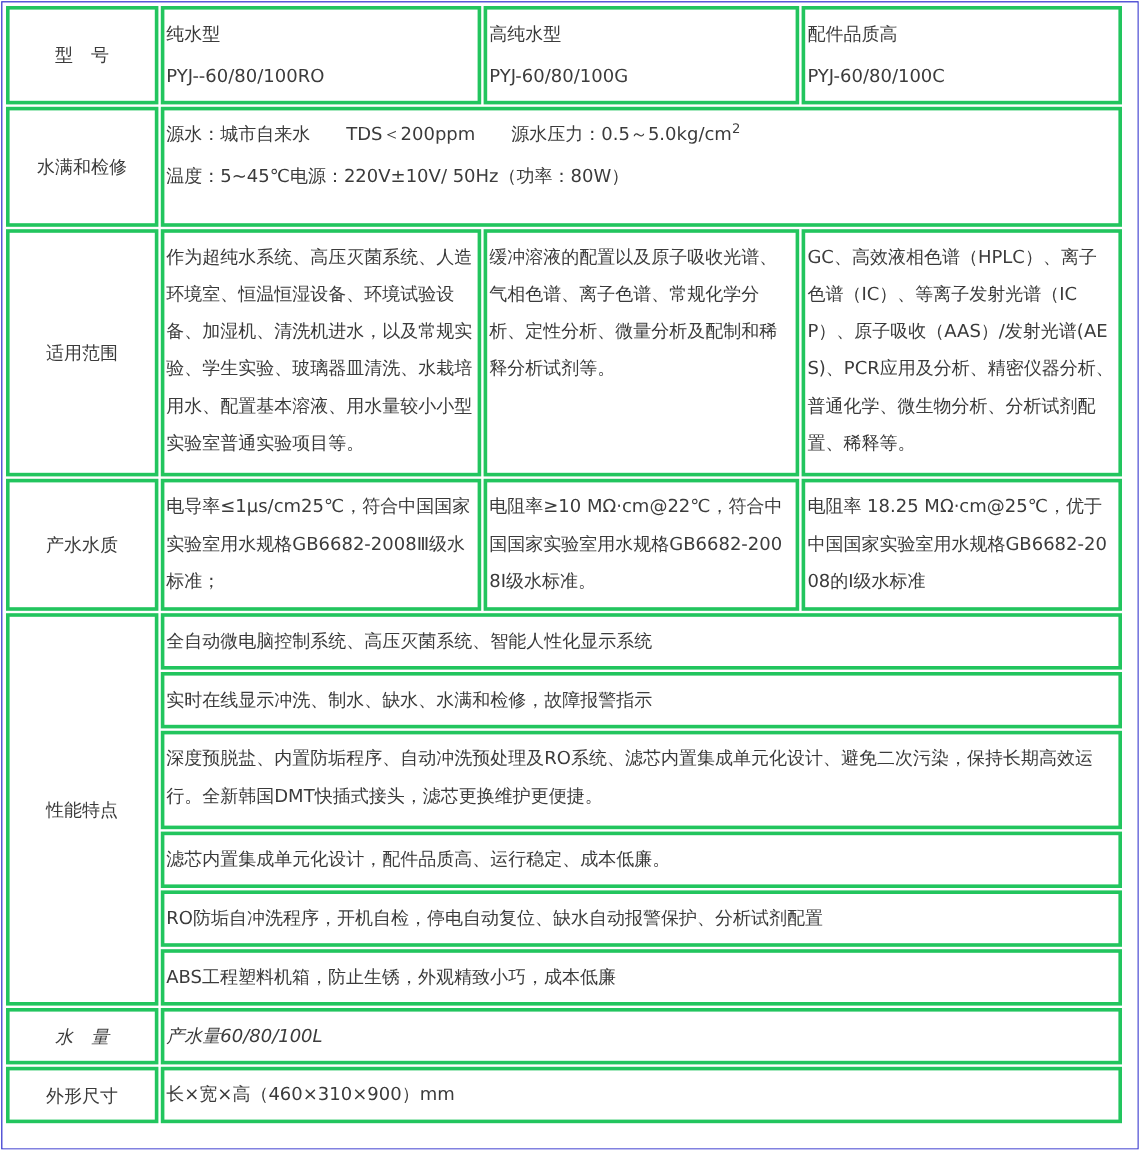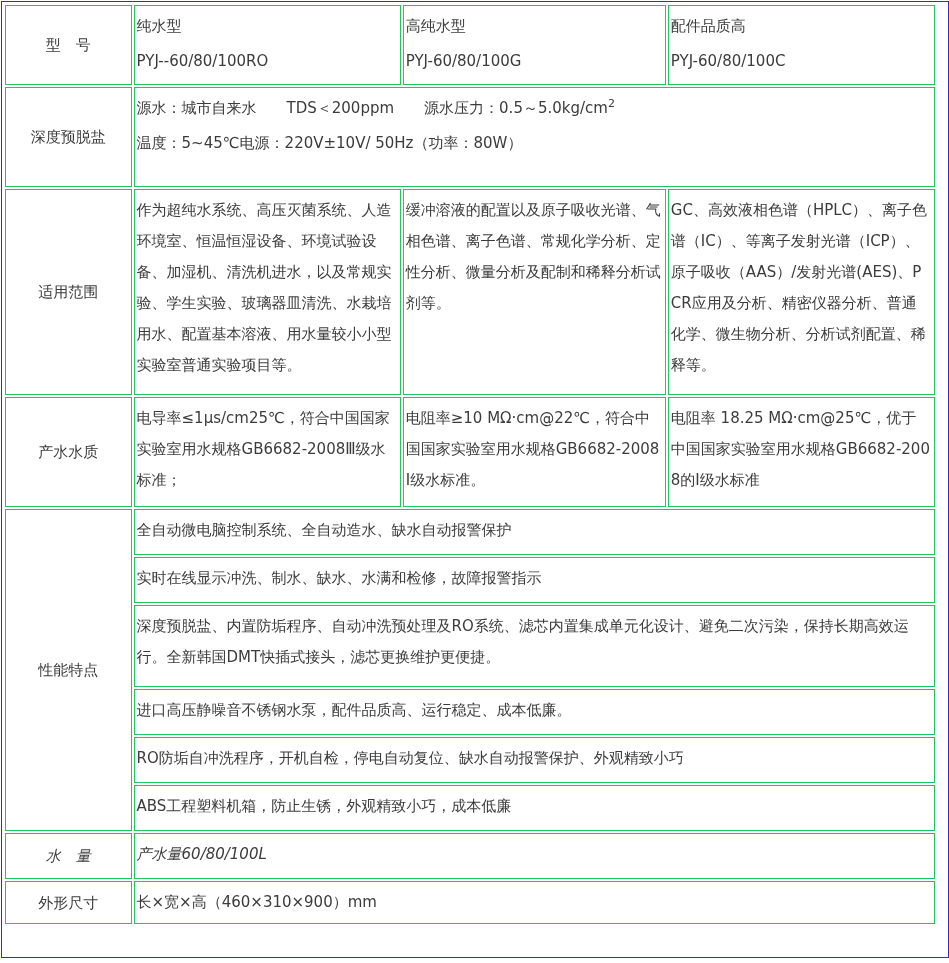--- a/index.html
+++ b/index.html
@@ -21,21 +21,21 @@
     border-collapse: separate;
     border-spacing: 2px;
     table-layout: fixed;
     width: 934px;
   }
   col.c0 { width: 126px; }
   col.c1 { width: 266px; }
   col.c2 { width: 262px; }
   col.c3 { width: 266px; }
   td {
-    border: 1px solid #22c55e;
+    border: 3px solid #22c55e;
     background: #ffffff;
     vertical-align: top;
     padding: 1px 3px 1px 2px;
     font-size: 15px;
     overflow: hidden;
     word-break: break-all;
   }
   td.lbl {
     vertical-align: middle;
     text-align: center;
@@ -83,21 +83,21 @@
         <p>PYJ-60/80/100G</p>
       </td>
       <td>
         <p>配件品质高</p>
         <p>PYJ-60/80/100C</p>
       </td>
     </tr>
 
     <tr class="r-cond">
       <td class="lbl">
-        <p>深度预脱盐</p>
+        <p>水满和检修</p>
       </td>
       <td colspan="3">
         <p><span>源水：城市自来水　　TDS＜200ppm　　源水压力：0.5～5.0kg/cm</span><sup>2</sup></p>
         <p>温度：5~45℃电源：220V±10V/ 50Hz（功率：80W）</p>
       </td>
     </tr>
 
     <tr class="r-range">
       <td class="lbl">
         <p>适用范围</p>
@@ -126,41 +126,41 @@
       <td>
         <p>电阻率 18.25 MΩ·cm@25℃，优于中国国家实验室用水规格GB6682-2008的Ⅰ级水标准</p>
       </td>
     </tr>
 
     <tr class="r-f1">
       <td class="lbl" rowspan="6">
         <p>性能特点</p>
       </td>
       <td colspan="3">
-        <p>全自动微电脑控制系统、全自动造水、缺水自动报警保护</p>
+        <p>全自动微电脑控制系统、高压灭菌系统、智能人性化显示系统</p>
       </td>
     </tr>
     <tr class="r-f2">
       <td colspan="3">
         <p>实时在线显示冲洗、制水、缺水、水满和检修，故障报警指示</p>
       </td>
     </tr>
     <tr class="r-f3">
       <td colspan="3">
         <p>深度预脱盐、内置防垢程序、自动冲洗预处理及RO系统、滤芯内置集成单元化设计、避免二次污染，保持长期高效运行。全新韩国DMT快插式接头，滤芯更换维护更便捷。</p>
       </td>
     </tr>
     <tr class="r-f4">
       <td colspan="3">
-        <p>进口高压静噪音不锈钢水泵，配件品质高、运行稳定、成本低廉。</p>
+        <p>滤芯内置集成单元化设计，配件品质高、运行稳定、成本低廉。</p>
       </td>
     </tr>
     <tr class="r-f5">
       <td colspan="3">
-        <p>RO防垢自冲洗程序，开机自检，停电自动复位、缺水自动报警保护、外观精致小巧</p>
+        <p>RO防垢自冲洗程序，开机自检，停电自动复位、缺水自动报警保护、分析试剂配置</p>
       </td>
     </tr>
     <tr class="r-f6">
       <td colspan="3">
         <p>ABS工程塑料机箱，防止生锈，外观精致小巧，成本低廉</p>
       </td>
     </tr>
 
     <tr class="r-water">
       <td class="lbl">

